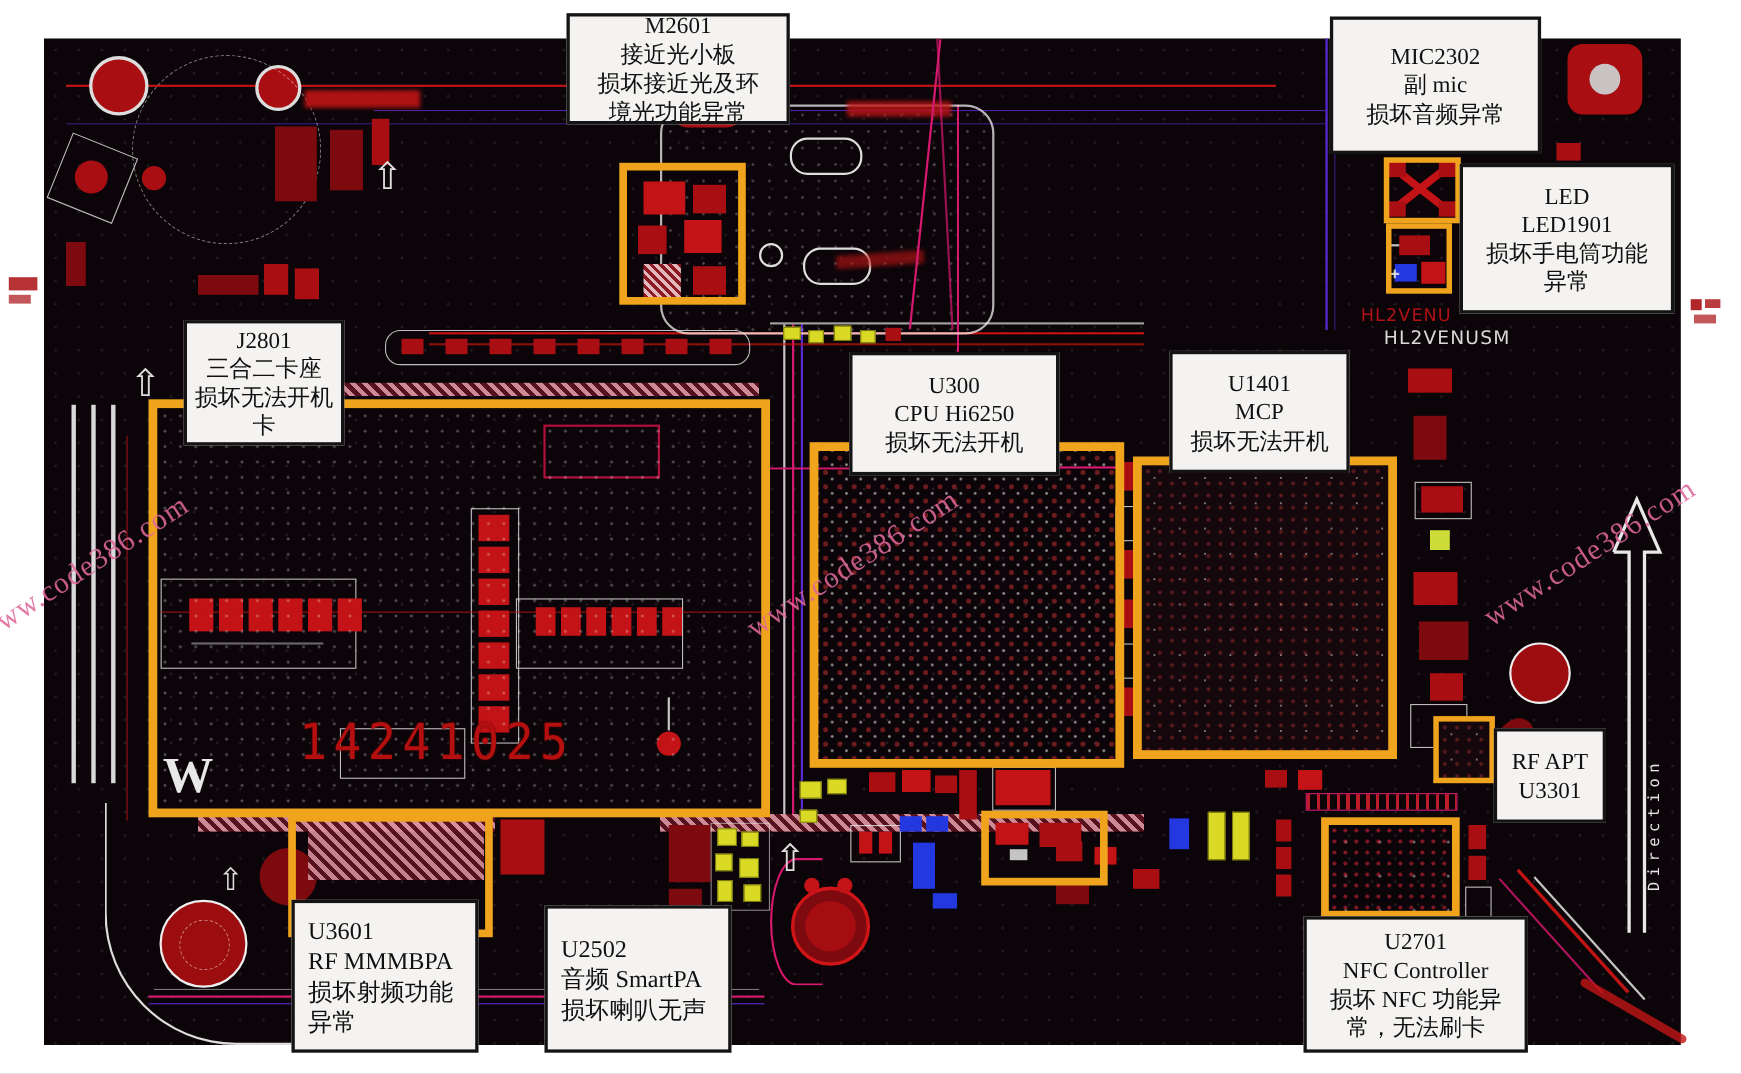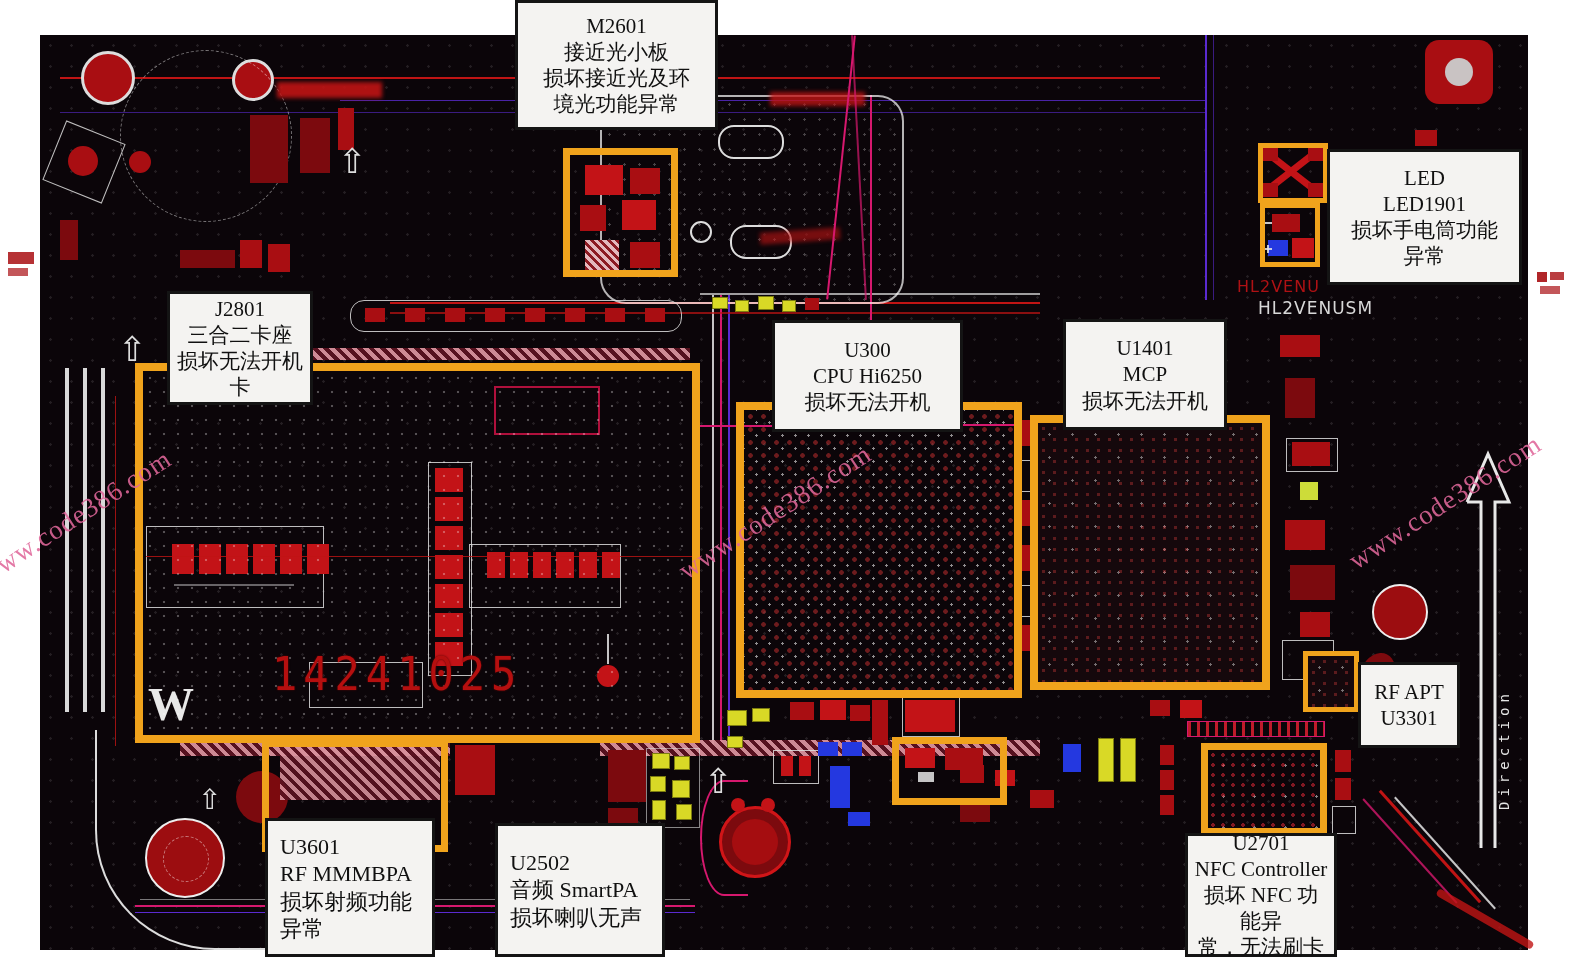--- a/index.html
+++ b/index.html
@@ -306,25 +306,30 @@
 
   <div class="uparr" style="left:338px;top:144px;">⇧</div>
   <div class="uparr" style="left:118px;top:332px;">⇧</div>
   <div class="uparr" style="left:704px;top:764px;">⇧</div>
   <div class="uparr" style="left:198px;top:786px;font-size:28px;">⇧</div>
 
   <div class="wmark" style="left:-10px;top:560px;">www.code386.com</div>
   <div class="wmark" style="left:690px;top:555px;">www.code386.com</div>
   <div class="wmark" style="left:1360px;top:545px;">www.code386.com</div>
 
-  <div class="callout" style="left:515px;top:0;width:203px;height:130px;">
+  <div class="callout" style="left:515px;top:12px;width:203px;height:101px;">
       <div>M2601</div>
       <div>接近光小板</div>
       <div>损坏接近光及环</div>
       <div>境光功能异常</div>
+    </div>
+  <div class="callout" style="left:1209px;top:15px;width:192px;height:125px;">
+      <div>MIC2302</div>
+      <div>副 mic</div>
+      <div>损坏音频异常</div>
     </div>
   <div class="callout" style="left:1327px;top:149px;width:195px;height:136px;">
       <div>LED</div>
       <div>LED1901</div>
       <div>损坏手电筒功能</div>
       <div>异常</div>
     </div>
   <div class="callout" style="left:167px;top:291px;width:146px;height:114px;">
       <div>J2801</div>
       <div>三合二卡座</div>
@@ -349,19 +354,19 @@
       <div>U3601</div>
       <div>RF MMMBPA</div>
       <div>损坏射频功能</div>
       <div>异常</div>
     </div>
   <div class="callout left" style="left:495px;top:823px;width:170px;height:134px;">
       <div>U2502</div>
       <div>音频 SmartPA</div>
       <div>损坏喇叭无声</div>
     </div>
-  <div class="callout" style="left:1185px;top:833px;width:152px;height:124px;">
+  <div class="callout" style="left:1185px;top:833px;width:204px;height:124px;">
       <div>U2701</div>
       <div>NFC Controller</div>
       <div>损坏 NFC 功能异</div>
       <div>常，无法刷卡</div>
     </div>
 </div>
 
 </body></html>

